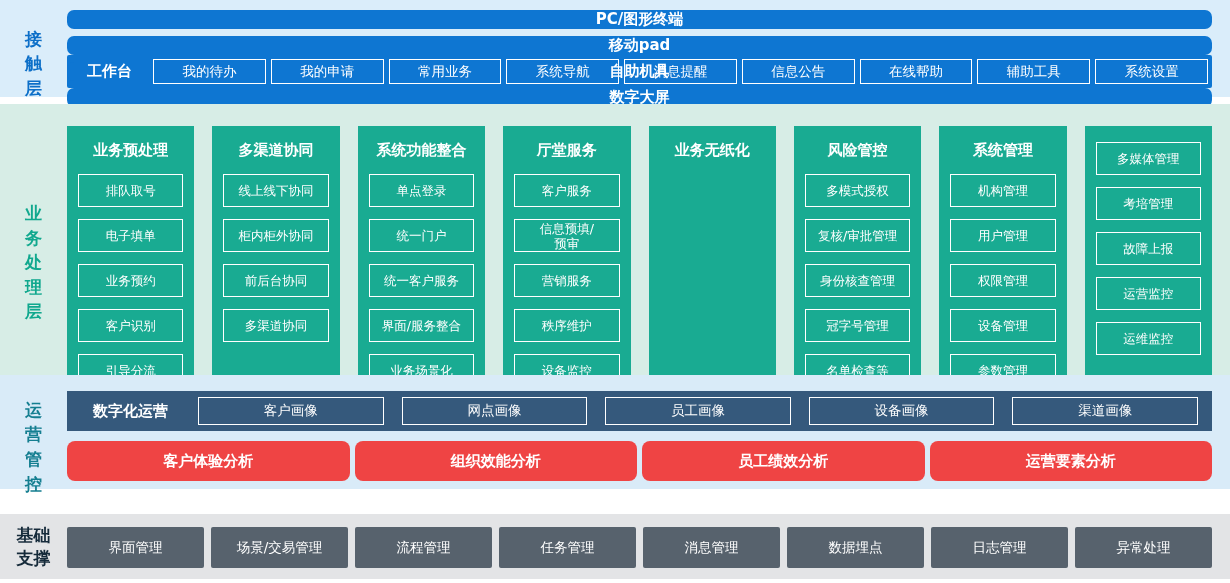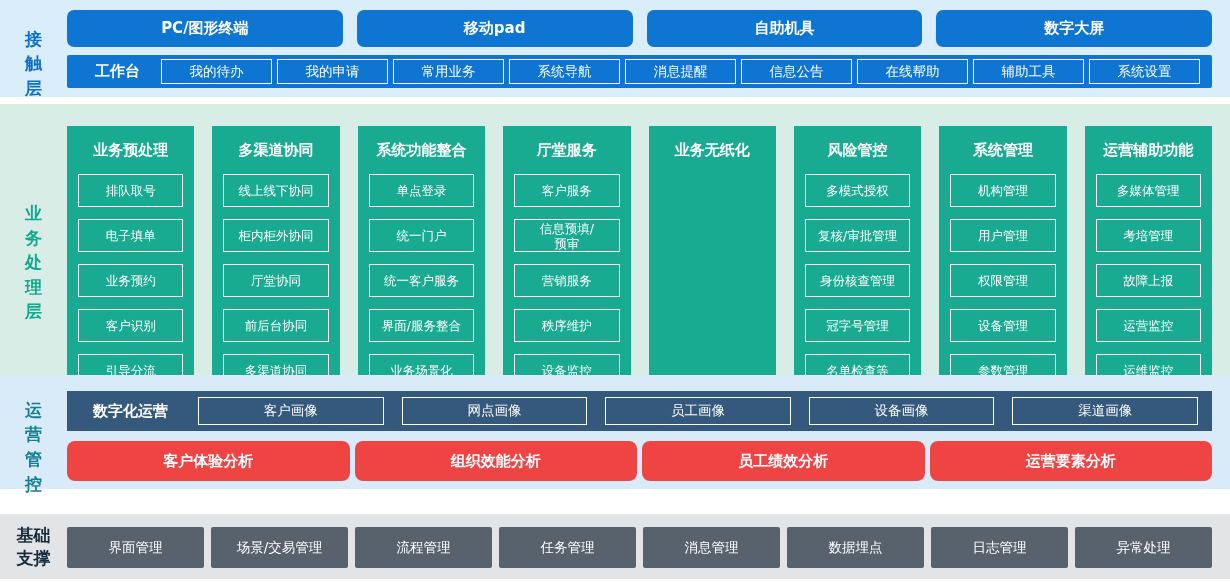--- a/index.html
+++ b/index.html
@@ -26,28 +26,28 @@
   .lbl-ops      { color: #147e90; }
   .lbl-base {
     width: 40px; word-break: break-all; text-align: center;
     font-weight: bold; font-size: 17px; line-height: 1.3; color: #152a3a;
   }
   .band-content { flex: 1; margin-right: 18px; min-width: 0; }
 
   .center { display: flex; align-items: center; justify-content: center; }
 
   
-  .terminals { margin-top: 10px; height: 37px; display: flex; gap: 14px; }
+  .terminals { margin-top: 10px; height: 37px; display: flex; gap: 7px; flex-direction: column; }
   .terminal-btn {
     flex: 1; background: #0e76d2; border-radius: 7px;
     color: #fff; font-weight: bold; font-size: 15px;
   }
   .workbench {
     margin-top: 8px; height: 33px; background: #0e76d2; border-radius: 2px;
-    display: flex; align-items: center; padding: 0 12px; gap: 5px;
+    display: flex; align-items: center; padding: 0 4px; gap: 5px;
   }
   .wb-label { color: #fff; font-weight: bold; font-size: 15px; padding: 0 16px; white-space: nowrap; }
   .wb-item {
     flex: 1; height: 25px; border: 1px solid #fff;
     color: #fff; font-size: 13.5px; white-space: nowrap;
   }
 
   
   .columns { margin-top: 22px; display: flex; gap: 18px; }
   .col {
@@ -158,21 +158,20 @@
       </div>
 
       <div class="col">
         <div class="col-title">多渠道协同</div>
         <div class="col-items">
 
             <div class="col-item">线上线下协同</div>
 
             <div class="col-item">柜内柜外协同</div>
 
-            <div class="col-item">厅堂协同</div>
 
             <div class="col-item">前后台协同</div>
 
             <div class="col-item">多渠道协同</div>
 
         </div>
       </div>
 
       <div class="col">
         <div class="col-title">系统功能整合</div>
@@ -241,21 +240,20 @@
             <div class="col-item">权限管理</div>
 
             <div class="col-item">设备管理</div>
 
             <div class="col-item">参数管理</div>
 
         </div>
       </div>
 
       <div class="col">
-        <div class="col-title">运营辅助功能</div>
         <div class="col-items">
 
             <div class="col-item">多媒体管理</div>
 
             <div class="col-item">考培管理</div>
 
             <div class="col-item">故障上报</div>
 
             <div class="col-item">运营监控</div>
 

